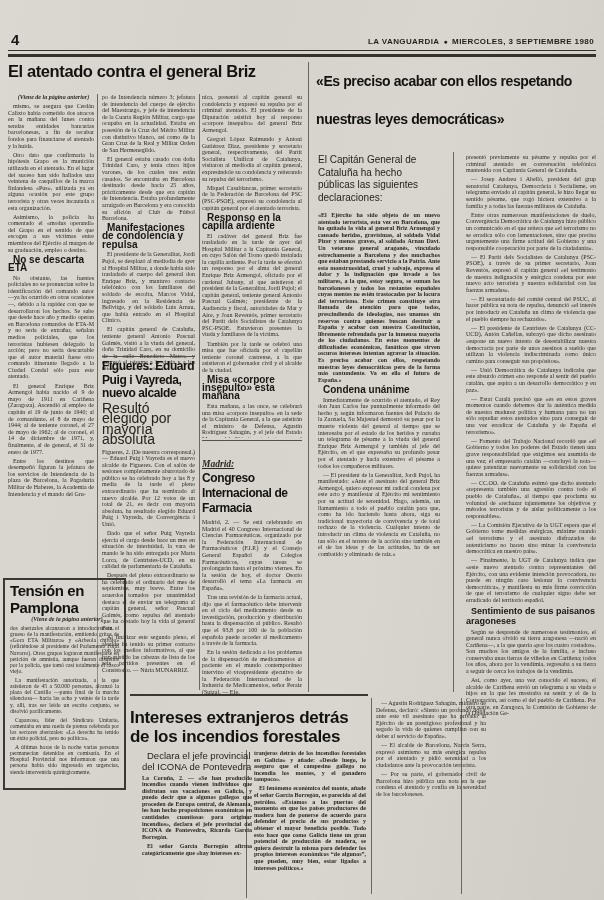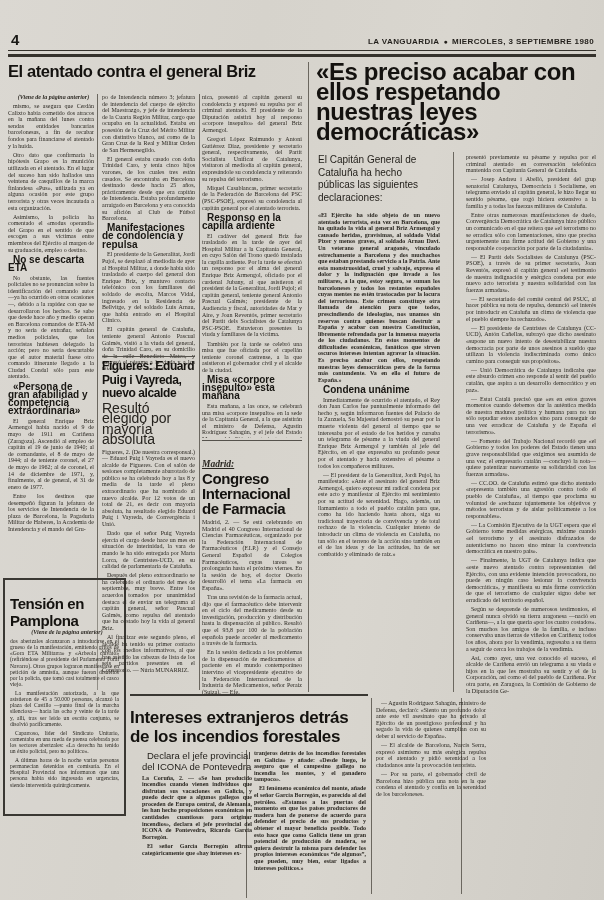--- a/index.html
+++ b/index.html
@@ -9,39 +9,39 @@
   .abs{position:absolute;}
   
   .pgnum{font-family:"Liberation Sans",sans-serif;font-weight:bold;font-size:15px;color:#1a1916;}
   .mast{font-family:"Liberation Sans",sans-serif;font-weight:bold;font-size:8px;letter-spacing:.4px;color:#221f1b;white-space:nowrap;}
   .mast .dot{margin:0 4px;font-size:7px;}
   .hrule{position:absolute;background:#35322c;}
   .vrule{position:absolute;width:1px;background:#6b675f;}
   
   .hl{font-family:"Liberation Sans",sans-serif;font-weight:bold;color:#14120f;letter-spacing:-0.4px;}
   .hl-briz{font-size:16.5px;line-height:19px;white-space:nowrap;}
-  .hl-decl{font-size:24px;line-height:20px;}
+  .hl-decl{font-size:14px;line-height:38px;}
   .hl-box{font-size:15px;line-height:16.5px;}
   .hl-fig{font-size:12px;line-height:13.5px;}
-  .hl-far{font-size:15px;line-height:15px;margin:2px 0 3px;}
+  .hl-far{font-size:12px;line-height:15px;margin:2px 0 3px;}
   .hl-inc{font-size:17px;line-height:19px;letter-spacing:-0.3px;}
   
   .bd{font-size:6px;line-height:6.6px;text-align:justify;overflow:hidden;}
   .bd p{margin:0 0 2.5px 0;text-indent:5px;}
   .bd p.cont{text-indent:0;}
   .bd .b{font-weight:bold;}
   .sh{font-family:"Liberation Sans",sans-serif;font-weight:bold;font-size:10px;line-height:8.2px;
       margin:3px 0 2px;text-indent:0;text-align:left;color:#191713;}
   .sh2{font-family:"Liberation Sans",sans-serif;font-weight:bold;font-size:9px;line-height:10px;
       margin:5px 0 3px;text-indent:0;text-align:left;color:#191713;}
   .note{font-style:italic;font-weight:bold;text-align:center;font-size:6px;margin:1px 0 3px;text-indent:0;}
   .deck{font-family:"Liberation Sans",sans-serif;font-size:14px;line-height:10.5px;margin:2px 0 4px;text-indent:0;text-align:left;color:#26231e;}
   .intro{font-family:Liberation Sans, sans-serif;font-size:10px;line-height:12.5px;color:#26231e;}
   .kick{font-style:italic;font-weight:bold;font-size:9.5px;text-decoration:underline;margin:0 0 2px;text-indent:0;text-align:left;}
-  .box{border:2px solid #3a3833;padding:16px 5px;background:rgba(218,215,208,.35);}
+  .box{border:2px solid #3a3833;padding:3px 5px;background:rgba(218,215,208,.35);}
   .box .bd-in{font-size:5.6px;line-height:6.2px;}
   .btop{border-top:2px solid #3a3833;}
   .btop1{border-top:1px solid #55524c;}
 </style>
 </head>
 <body>
 
 <div class="page">
 
   <div class="abs pgnum" style="left:11px;top:31px;">4</div>
@@ -60,21 +60,20 @@
 
   <div class="abs hl hl-briz" style="left:8px;top:62px;width:294px;">El atentado contra el general Briz</div>
 
   <div class="abs bd" style="left:8px;top:94px;width:86px;height:482px;">
     <p class="note">(Viene de la página anterior)</p>
     <p>mismo, se asegura que Cerdán Calixto había cometido dos atracos en la mañana del lunes contra sendas entidades bancarias barcelonesas, a fin de recabar fondos para financiarse el atentado y la huida.</p>
     <p>Otro dato que confirmaría la hipótesis Grapo es la munición utilizada en el atentado. En el lugar del suceso han sido hallados una veintena de casquillos de la marca finlandesa «Pus», utilizada ya en alguna ocasión por este grupo terrorista y otras veces incautada a esta organización.</p>
     <p>Asimismo, la policía ha comentado el «modus operandi» del Grapo en el sentido de que escogen a sus víctimas entre miembros del Ejército al margen de su graduación, empleo o destino.</p>
     <p class="sh">No se descarta ETA</p>
     <p>No obstante, las fuentes policiales no se pronuncian sobre la identificación del comando autor —ya ha ocurrido en otras ocasiones—, debido a la rapidez con que se desarrollaron los hechos. Se sabe que desde hace año y medio operan en Barcelona comandos de ETA-M y no sería de extrañar, señalan medios policiales, que los terroristas hubiesen delegado la acción; pero no sería descartable que el autor material fuese otro comando itinerante llegado a la Ciudad Condal sólo para este atentado.</p>
-    <p class="sh">«Persona de gran afabilidad y competencia extraordinaria»</p>
     <p>El general Enrique Briz Armengol había nacido el 9 de mayo de 1911 en Cariñena (Zaragoza). Ascendió al empleo de capitán el 19 de junio de 1940; al de comandante, el 8 de mayo de 1944; al de teniente coronel, el 27 de mayo de 1962; al de coronel, el 14 de diciembre de 1971, y, finalmente, al de general, el 31 de enero de 1977.</p>
     <p>Entre los destinos que desempeñó figuran la jefatura de los servicios de Intendencia de la plaza de Barcelona, la Pagaduría Militar de Haberes, la Academia de Intendencia y el mando del Gru-</p>
   </div>
 
   <div class="abs bd" style="left:102px;top:94px;width:93px;height:276px;">
     <p class="cont">po de Intendencia número 3; jefatura de intendencia del cuerpo de ejército del Maestrazgo, y jefe de intendencia de la Cuarta Región Militar, cargo que ocupaba en la actualidad. Estaba en posesión de la Cruz del Mérito Militar con distintivo blanco, así como de la Gran Cruz de la Real y Militar Orden de San Hermenegildo.</p>
     <p>El general estaba casado con doña Trinidad Caro, y tenía cinco hijos varones, de los cuales tres están casados. Se encontraba en Barcelona destinado desde hacía 25 años, prácticamente desde que era capitán de Intendencia. Estaba profundamente arraigado en Barcelona y era conocida su afición al Club de Fútbol Barcelona.</p>
     <p class="sh">Manifestaciones de condolencia y repulsa</p>
     <p>El presidente de la Generalitat, Jordi Pujol, se desplazó al mediodía de ayer al Hospital Militar, a donde había sido trasladado el cuerpo del general don Enrique Briz, y mantuvo contacto telefónico con los familiares del soldado de escolta, Marcos Vidal, ingresado en la Residencia de Bellvitge, y del soldado Luis Arnau, que había entrado en el Hospital Clínico.</p>
     <p>El capitán general de Cataluña, teniente general Antonio Pascual Galmés, visitó a la viuda del general, doña Trinidad Caro, en su domicilio de la calle Benedicto Mateo, y expresó el pésame a la viuda y a los hijos del general asesinado.</p>
@@ -148,20 +147,21 @@
     <p>Entre otras numerosas manifestaciones de duelo, Convergència Democràtica de Catalunya hizo público un comunicado en el que reitera que «el terrorismo no se erradica sólo con lamentaciones, sino que precisa urgentemente una firme actitud del Gobierno y una responsable cooperación por parte de la ciudadanía».</p>
     <p>— El Partit dels Socialistes de Catalunya (PSC-PSOE), a través de su primer secretario, Joan Reventós, expresó al capitán general «el testimonio de nuestra indignación y enérgica condena por este nuevo acto terrorista y nuestra solidaridad con las fuerzas armadas».</p>
     <p>— El secretariado del comité central del PSUC, al hacer pública su nota de repulsa, denunció «el interés por introducir en Cataluña un clima de violencia que el pueblo siempre ha rechazado».</p>
     <p>— El presidente de Centristes de Catalunya (CC-UCD), Antón Cañellas, subrayó que dicho asesinato «supone un nuevo intento de desestabilizar nuestra democracia por parte de unos asesinos a sueldo que utilizan la violencia indiscriminada como único camino para conseguir sus propósitos».</p>
     <p>— Unió Democràtica de Catalunya indicaba que este absurdo crimen «no responde al sentir del pueblo catalán, que aspira a un desarrollo democrático y en paz».</p>
     <p>— Estat Català precisó que «es en estos graves momentos cuando debemos dar la auténtica medida de nuestra madurez política y humana para no tan sólo repudiar estos atentados sino para conseguir de una vez erradicar de Cataluña y de España el terrorismo».</p>
     <p>— Fomento del Trabajo Nacional recordó que «el Gobierno y todos los poderes del Estado tienen una grave responsabilidad que exigimos sea asumida de una vez; el empresario catalán —concluyó la nota— quiere patentizar nuevamente su solidaridad con las fuerzas armadas».</p>
     <p>— CC.OO. de Cataluña estimó que dicho atentado «representa también una agresión contra todo el pueblo de Cataluña», al tiempo que proclama su voluntad de «rechazar tajantemente los objetivos y métodos terroristas y de aislar políticamente a los responsables».</p>
     <p>— La Comisión Ejecutiva de la UGT espera que el Gobierno tome medidas enérgicas, máxime cuando «el terrorismo y el asesinato disfrazados de autenticismo no hacen sino minar la convivencia democrática en nuestro país».</p>
     <p>— Finalmente, la UGT de Catalunya indica que «este nuevo atentado contra representantes del Ejército, con una evidente intención provocadora, no puede en ningún caso lesionar la convivencia democrática», y manifiesta su más firme convicción de que el terrorismo de cualquier signo debe ser erradicado del territorio español.</p>
+    <p class="sh2">Sentimiento de sus paisanos aragoneses</p>
     <p>Según se desprende de numerosos testimonios, el general nunca olvidó su tierra aragonesa —nació en Cariñena—, a la que quería «por los cuatro costados». Son muchos los amigos de la familia, e incluso conservaba unas tierras de viñedos en Cariñena; todos los años, ahora por la vendimia, regresaba a su tierra a seguir de cerca los trabajos de la vendimia.</p>
     <p>Así, como ayer, una vez conocido el suceso, el alcalde de Cariñena envió un telegrama a su viuda e hijos en la que les mostraba su sentir y el de la Corporación, así como el del pueblo de Cariñena. Por otra parte, en Zaragoza, la Comisión de Gobierno de la Diputación Ge-</p>
   </div>
 
   <div class="abs btop" style="left:130px;top:694px;width:238px;height:200px;padding-top:12px;overflow:hidden;">
     <div class="hl hl-inc">Intereses extranjeros detrás de los incendios forestales</div>
     <div style="position:relative;margin-top:4px;height:150px;">
       <div class="vrule" style="left:116px;top:0;height:148px;"></div>
       <div class="abs bd" style="left:12px;top:0;width:110px;height:150px;">
         <p class="deck" style="font-size:9.5px;line-height:11px;">Declara el jefe provincial del ICONA de Pontevedra</p>

